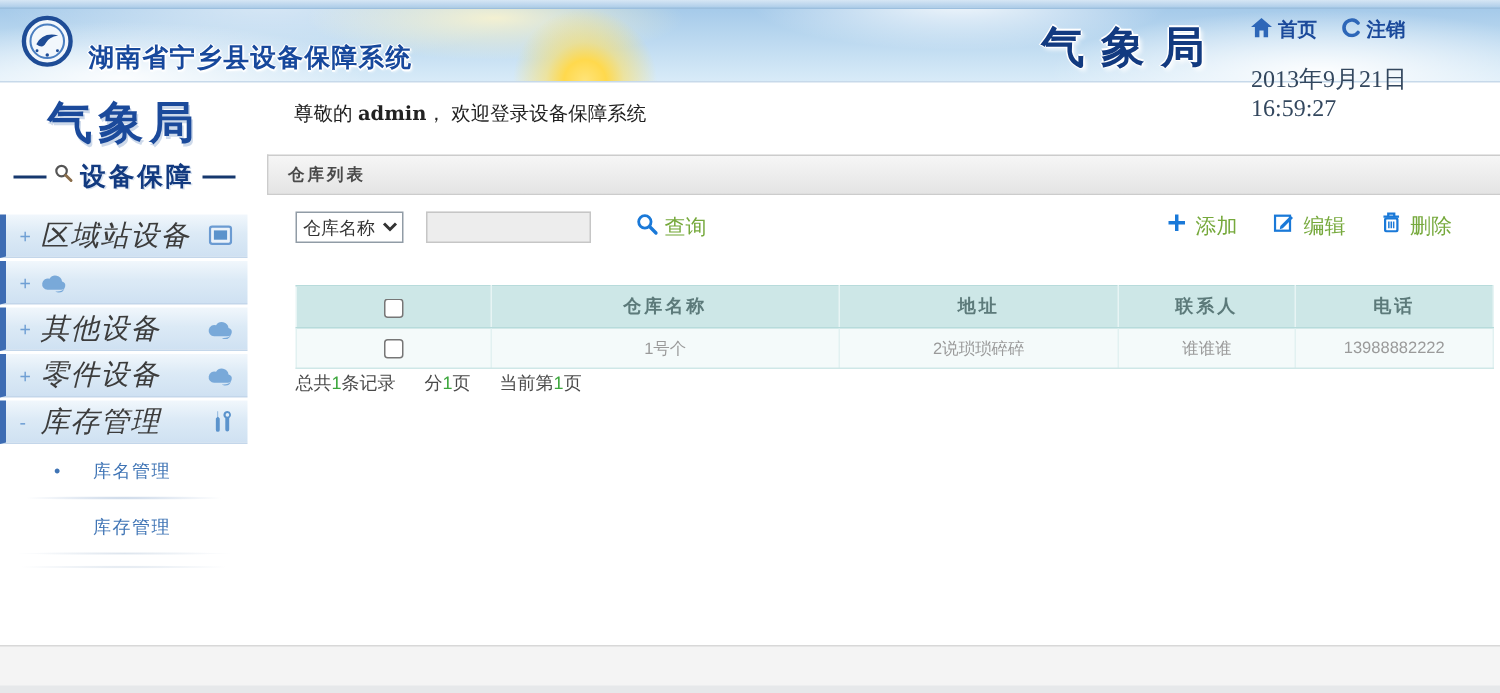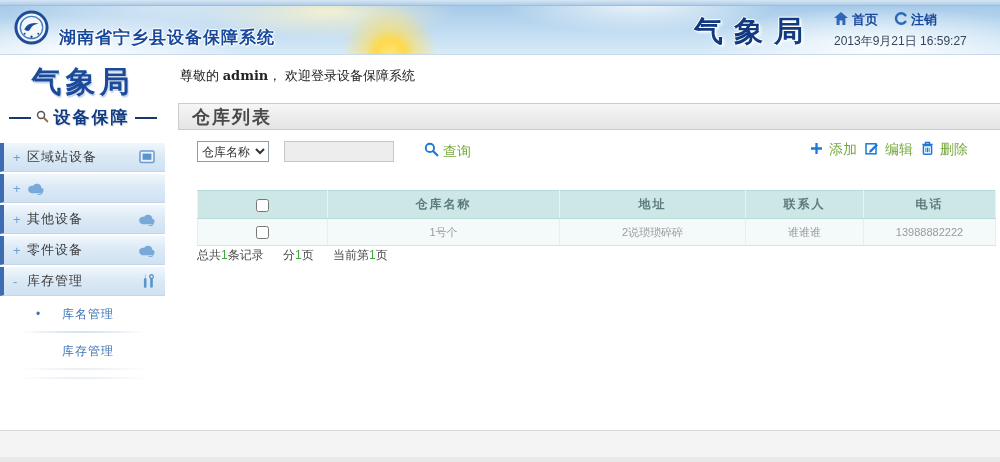--- a/index.html
+++ b/index.html
@@ -26,24 +26,24 @@
   .sys-title {
     font-size:17px; font-weight:bold; color:#17489c; letter-spacing:1px;
     text-shadow:-1px 0 0 #fff,1px 0 0 #fff,0 -1px 0 #fff,0 1px 0 #fff,1px 1px 2px #fff;
   }
   .org-title {
     position:absolute; left:694px; top:12px;
     font-family:"DejaVu Serif","Liberation Serif",serif;
     font-size:29px; font-weight:bold; color:#123a80; letter-spacing:11px;
     text-shadow:-1px 0 0 #fff,1px 0 0 #fff,0 -1px 0 #fff,0 1px 0 #fff,2px 2px 3px rgba(255,255,255,.9);
   }
-  .top-right { position:absolute; right:14px; top:11px; width:152px; }
+  .top-right { position:absolute; right:14px; top:11px; width:152px;font-family:Liberation Serif, serif; }
   .top-nav { display:flex; gap:16px; }
   .top-link { display:flex; align-items:center; gap:4px; color:#1b4a9b; font-weight:bold; font-size:13px; cursor:pointer; text-decoration:none; }
-  .datetime { margin-top:4px; font-size:12px; color:#33475e; }
+  .datetime { margin-top:14px; font-size:16px; color:#33475e; }
 
   
   .sidebar { position:absolute; left:0; top:56px; width:165px; bottom:32px; background:#fff; }
   .side-logo { text-align:center; padding-top:6px; }
   .side-logo-title {
     font-family:"DejaVu Serif","Liberation Serif",serif;
     font-size:30px; font-weight:bold; color:#1b4a9b; letter-spacing:4px;
     text-shadow:1px 2px 0 #cdd9ea;
   }
   .side-logo-sub { display:flex; align-items:center; justify-content:center; gap:5px; margin-top:3px; }
@@ -51,47 +51,47 @@
   .side-logo-sub .sub-text { font-size:17px; font-weight:bold; color:#123a80; letter-spacing:2px;
     text-shadow:1px 1px 0 #d8e2ef; }
   .menu { margin-top:14px; }
   .menu-item {
     position:relative; height:29px; margin-bottom:2px; cursor:pointer;
     background:linear-gradient(180deg,#f1f7fc 0%,#dcEAf6 45%,#cfe1f2 100%);
     border-left:4px solid #3d6cb3; border-bottom:1px solid #c3d6ea;
     display:flex; align-items:center; padding:0 10px 0 9px;
   }
   .menu-prefix { color:#6f9fd4; font-size:13px; width:14px; }
-  .menu-label { color:#3c3c3c; font-size:13px; flex:1; letter-spacing:1px; }
+  .menu-label { color:#3c3c3c; font-size:19px; flex:1; letter-spacing:1px;font-style:italic; }
   .menu-icon { display:flex; align-items:center; }
   .submenu { margin-top:8px; }
   .submenu-item { position:relative; padding-left:62px; font-size:12px; color:#3f74b5;
     height:20px; line-height:20px; margin-top:8px; cursor:pointer; letter-spacing:1px; }
   .submenu-item .bullet { position:absolute; left:36px; top:0; color:#3f74b5; font-size:12px; }
   .sub-divider { height:2px; margin:7px 4px 0 4px;
     background:radial-gradient(ellipse 70px 1.6px at 50% 50%, #c6d4e6, rgba(198,212,230,0) 95%); }
   .sub-divider.light {
     background:radial-gradient(ellipse 75px 1.2px at 50% 50%, #dde5ee, rgba(221,229,238,0) 95%); }
 
   
-  .greeting { position:absolute; left:180px; top:67px; font-size:13px; color:#222; }
+  .greeting { position:absolute; left:196px; top:67px; font-size:13px; color:#222; }
   .greeting .uname { font-family:"DejaVu Serif","Liberation Serif",serif; font-weight:bold; }
   .panel-header {
     position:absolute; left:178px; right:0; top:103px; height:27px;
     background:linear-gradient(180deg,#f6f6f6,#e4e4e4);
     border:1px solid #cccccc; border-right:none;
     display:flex; align-items:center; padding-left:13px;
-    font-size:18px; font-weight:bold; color:#4a4a4a; letter-spacing:2px;
+    font-size:11px; font-weight:bold; color:#4a4a4a; letter-spacing:2px;
   }
   .search-row { position:absolute; left:197px; top:141px; display:flex; align-items:center; }
   .filter-select { width:72px; height:21px; font-size:12px; color:#333; border:1px solid #919ca6; background:#fff; }
   .search-input { width:110px; height:21px; margin-left:15px; background:#ededed; border:1px solid #c6c6c6; padding:0 4px; font-size:12px; color:#333; }
   .query-btn { display:flex; align-items:center; gap:4px; margin-left:30px; cursor:pointer; }
   .green-label { color:#76a93c; font-size:14px; }
-  .actions { position:absolute; right:32px; top:141px; display:flex; gap:8px; }
+  .actions { position:absolute; right:32px; top:141px; display:flex; gap:24px; }
   .action-btn { display:flex; align-items:center; gap:6px; cursor:pointer; }
 
   .table-wrap { position:absolute; left:197px; top:190px; width:798px; }
   table.wh { width:798px; table-layout:fixed; border-collapse:collapse; }
   table.wh th {
     height:28px; background:#cde7e7; color:#5c7a7a; font-size:12px; font-weight:bold;
     border:1px solid #e7f4f4; border-top:1px solid #b7dbdb; border-bottom:1px solid #b7dbdb;
     letter-spacing:2px;
   }
   table.wh td {

